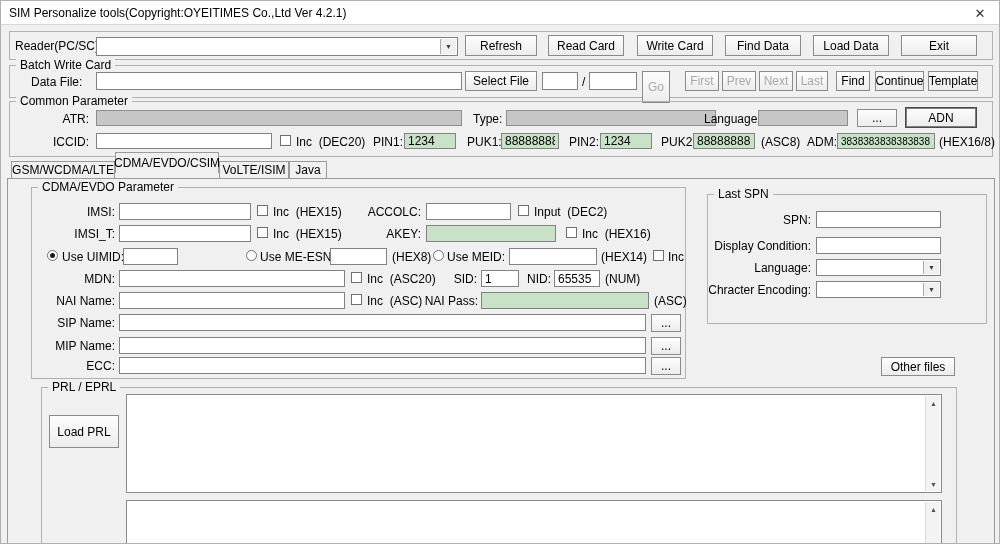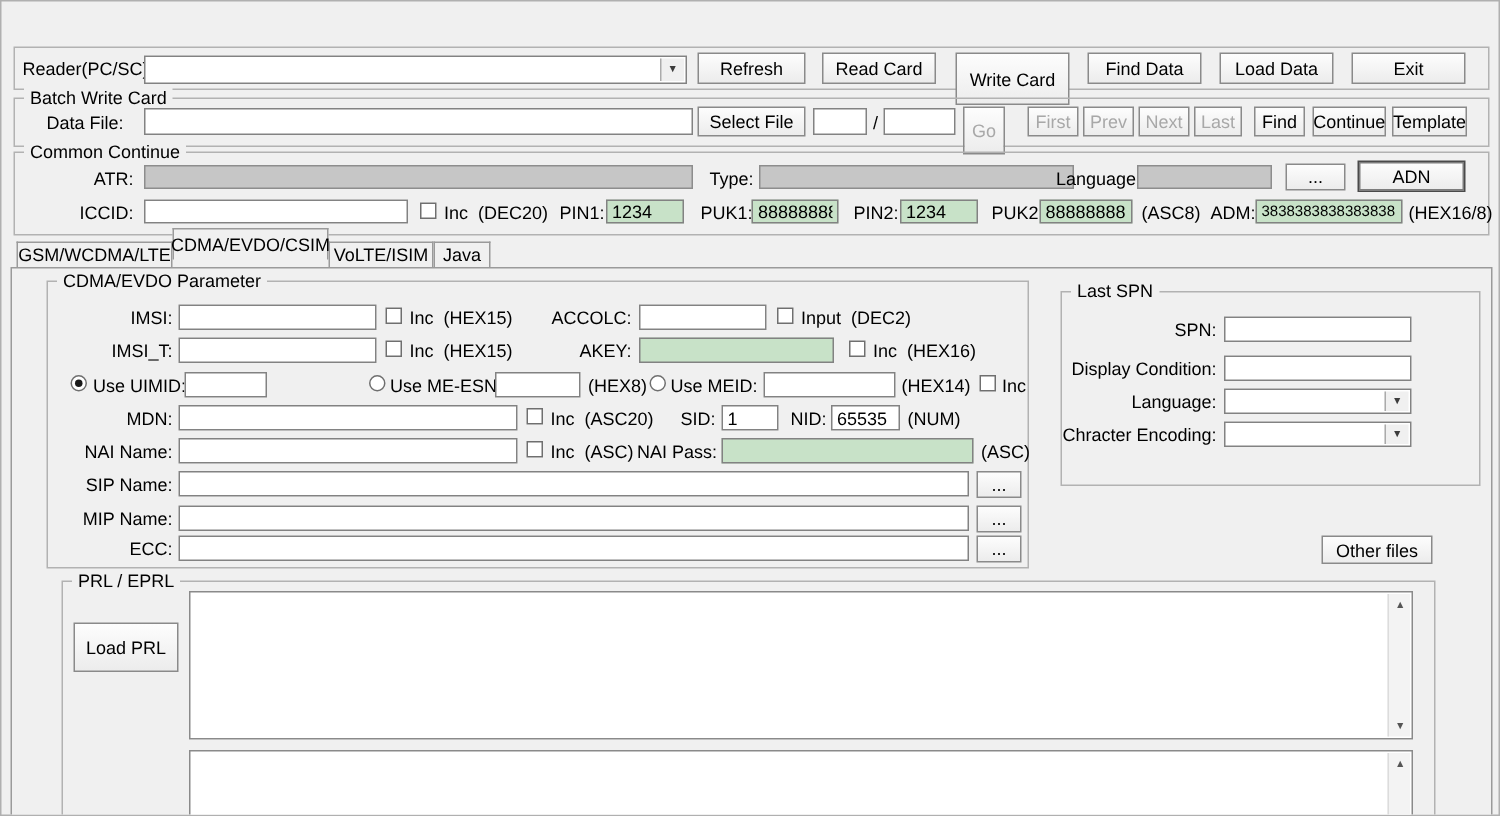--- a/index.html
+++ b/index.html
@@ -42,30 +42,34 @@
   .sbar { position:absolute; right:1px; top:1px; bottom:1px; width:15px; background:#f3f3f3; border-left:1px solid #dcdcdc; }
   .sarrow { position:absolute; left:0; width:15px; height:14px; font-size:7px; color:#555; display:flex; align-items:center; justify-content:center; cursor:pointer; }
   .sarrow.up { top:0; }
   .sarrow.down { bottom:0; }
 </style>
 </head>
 <body>
 
 <div id="screen">
 
+  <div class="titlebar">
+    <div class="title">SIM Personalize tools(Copyright:OYEITIMES Co.,Ltd Ver 4.2.1)</div>
+    <div class="close">✕</div>
+  </div>
 
   <div class="grp" style="left:8px;top:30px;width:984px;height:29px"></div>
   <div class="lbl" style="left:14px;top:39px">Reader(PC/SC):</div>
   <div class="combo" style="left:95px;top:36px;width:362px;height:19px">
     <span class="combo-val"></span>
     <span class="combo-arrow">▼</span>
   </div>
   <div class="btn" style="left:464px;top:34px;width:72px;height:21px">Refresh</div>
   <div class="btn" style="left:547px;top:34px;width:76px;height:21px">Read Card</div>
-  <div class="btn" style="left:636px;top:34px;width:76px;height:35px">Write Card</div>
+  <div class="btn" style="left:636px;top:34px;width:76px;height:21px">Write Card</div>
   <div class="btn" style="left:724px;top:34px;width:76px;height:21px">Find Data</div>
   <div class="btn" style="left:812px;top:34px;width:76px;height:21px">Load Data</div>
   <div class="btn" style="left:900px;top:34px;width:76px;height:21px">Exit</div>
 
   <div class="grp" style="left:8px;top:64px;width:984px;height:33px">
     <div class="grp-label">Batch Write Card</div>
   </div>
   <div class="lbl" style="left:30px;top:75px">Data File:</div>
   <input class="txt" style="left: 95px; top: 71px; width: 366px; height: 18px;" value="">
   <div class="btn" style="left:464px;top:70px;width:72px;height:20px">Select File</div>
@@ -75,21 +79,21 @@
   <div class="btn disabled" style="left:641px;top:70px;width:28px;height:32px">Go</div>
   <div class="btn disabled" style="left:684px;top:70px;width:34px;height:20px">First</div>
   <div class="btn disabled" style="left:721px;top:70px;width:34px;height:20px">Prev</div>
   <div class="btn disabled" style="left:758px;top:70px;width:34px;height:20px">Next</div>
   <div class="btn disabled" style="left:795px;top:70px;width:32px;height:20px">Last</div>
   <div class="btn" style="left:835px;top:70px;width:34px;height:20px">Find</div>
   <div class="btn" style="left:874px;top:70px;width:49px;height:20px">Continue</div>
   <div class="btn" style="left:927px;top:70px;width:50px;height:20px">Template</div>
 
   <div class="grp" style="left:8px;top:100px;width:984px;height:56px">
-    <div class="grp-label">Common Continue</div>
+    <div class="grp-label">Common Parameter</div>
   </div>
   <div class="lbl rt" style="left:20px;top:112px;width:68px">ATR:</div>
   <input class="txt gray" style="left: 95px; top: 109px; width: 366px; height: 16px;" readonly="" value="">
   <div class="lbl" style="left:472px;top:112px">Type:</div>
   <input class="txt gray" style="left: 505px; top: 109px; width: 210px; height: 16px;" readonly="" value="">
   <div class="lbl" style="left:703px;top:112px">Language:</div>
   <input class="txt gray" style="left: 757px; top: 109px; width: 90px; height: 16px;" readonly="" value="">
   <div class="btn" style="left:856px;top:108px;width:40px;height:18px">...</div>
   <div class="btn default" style="left:904px;top:106px;width:72px;height:21px">ADN</div>
 

